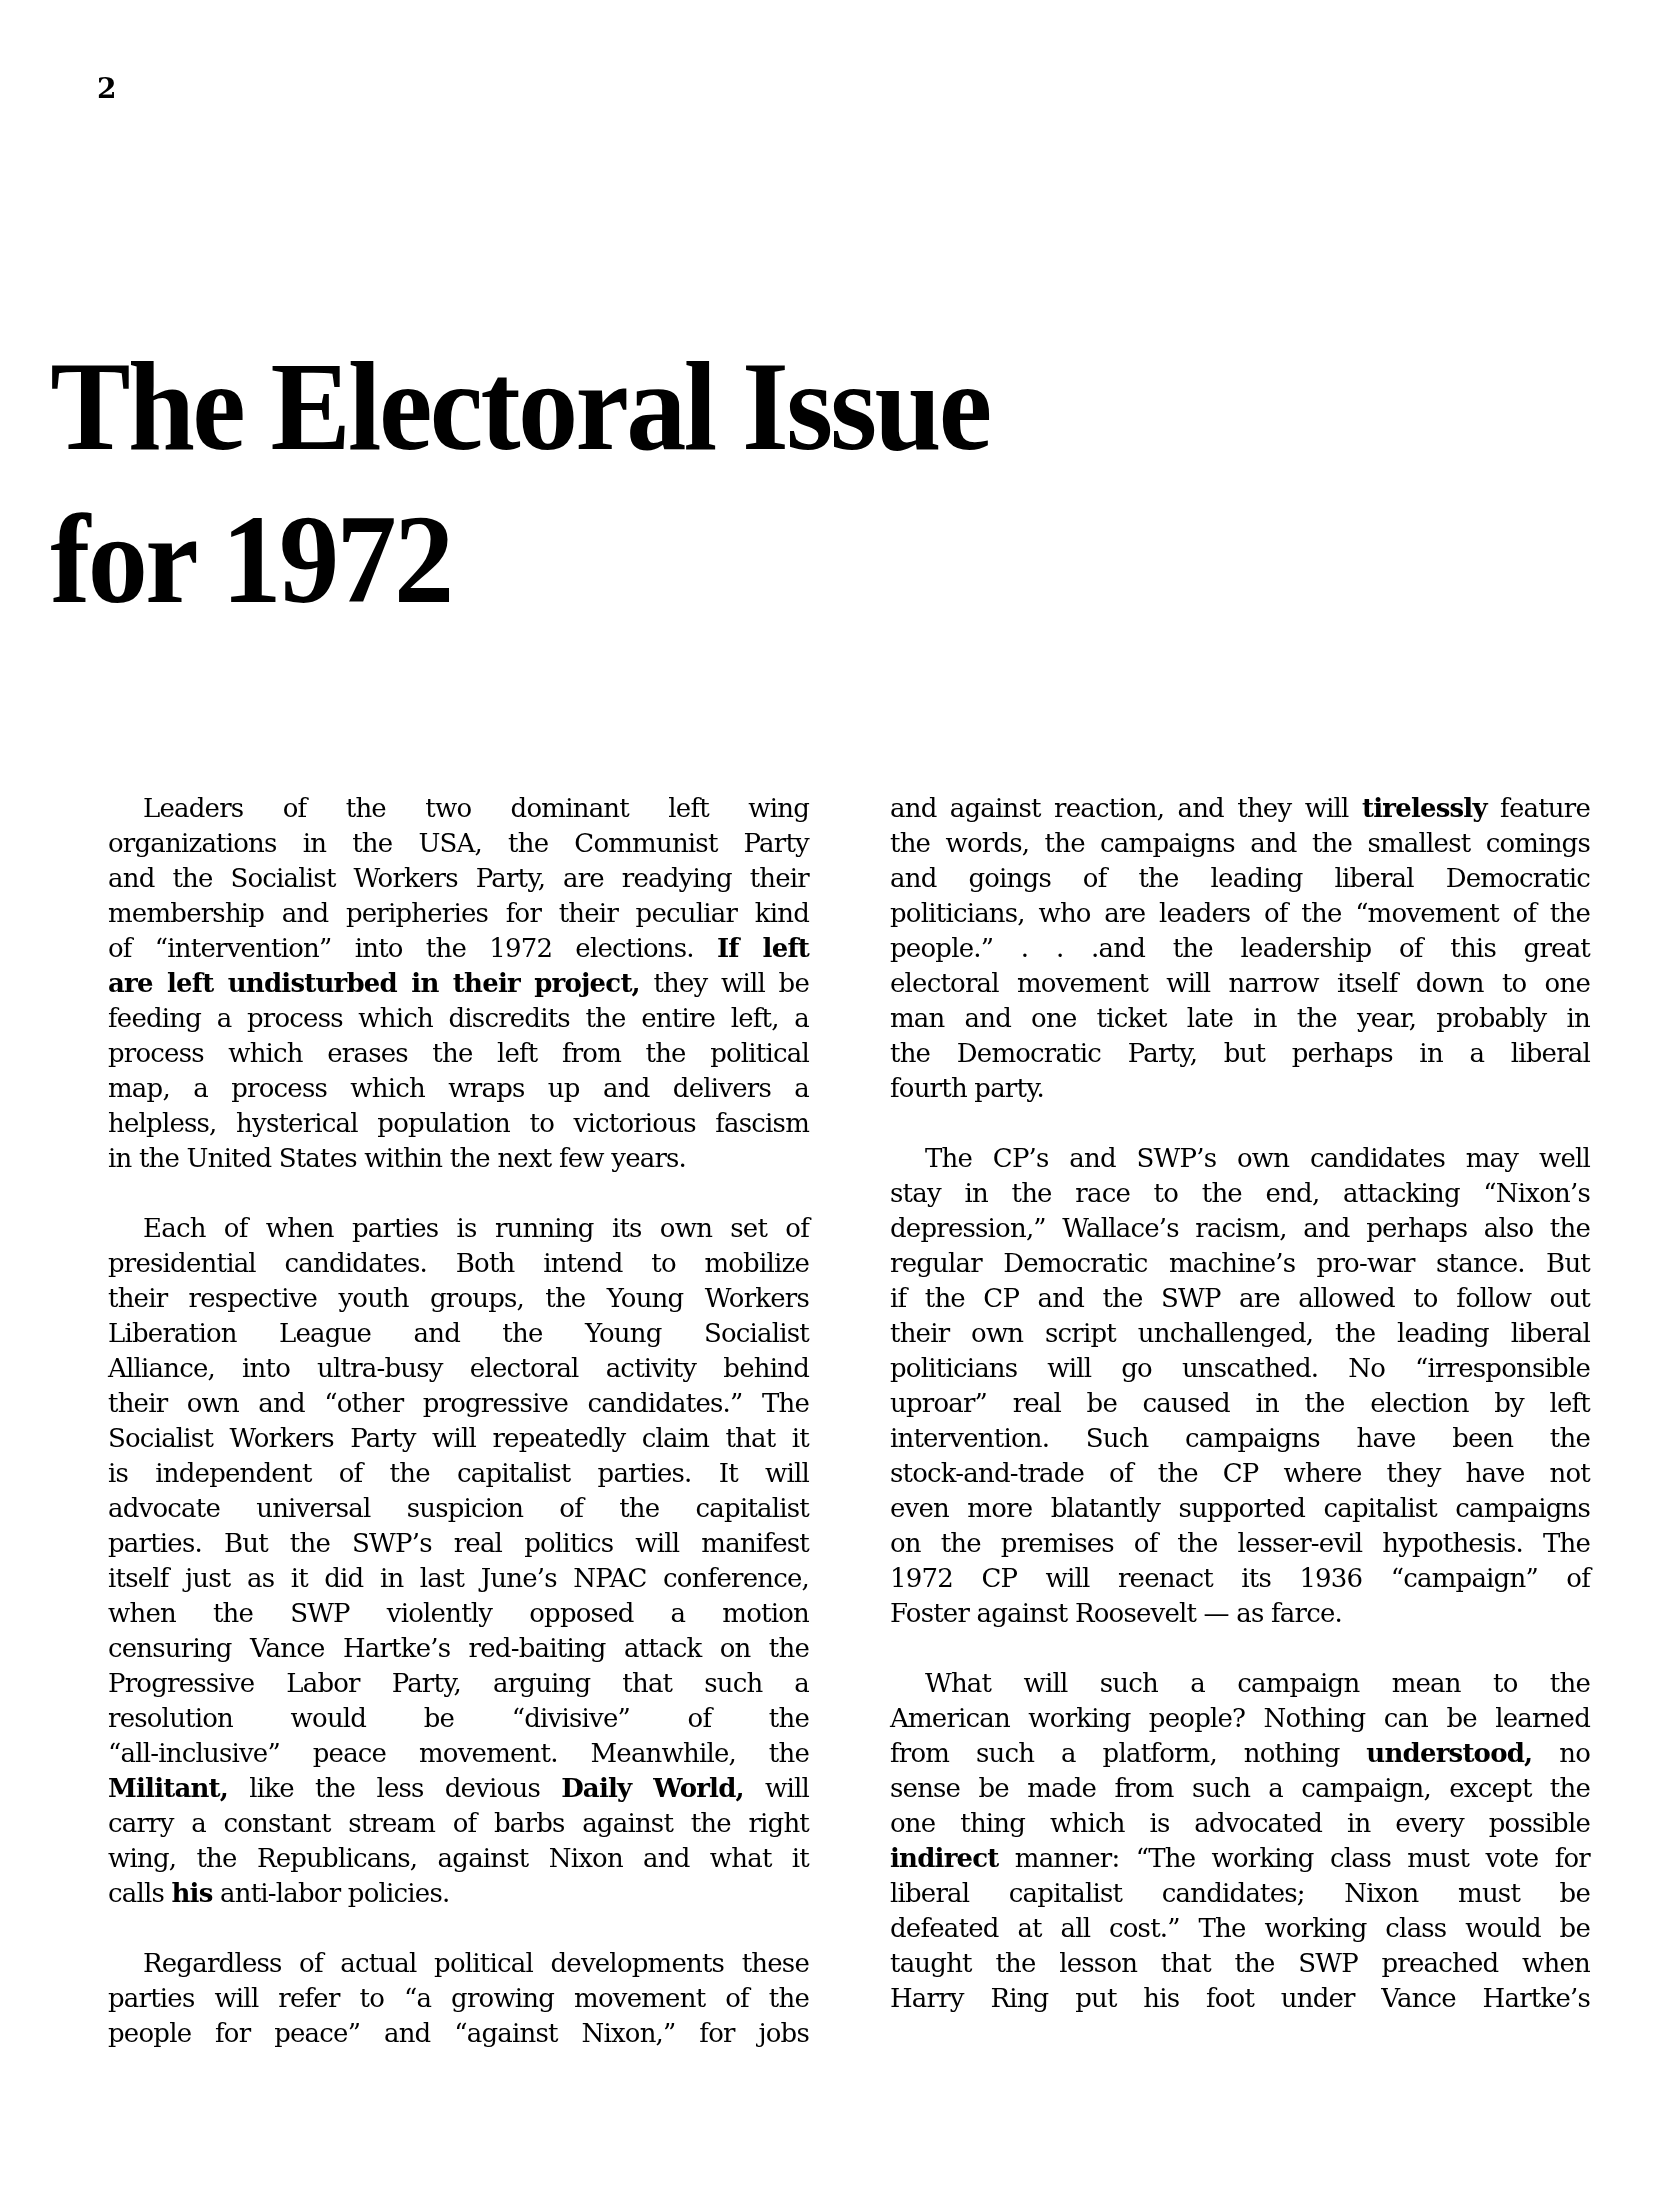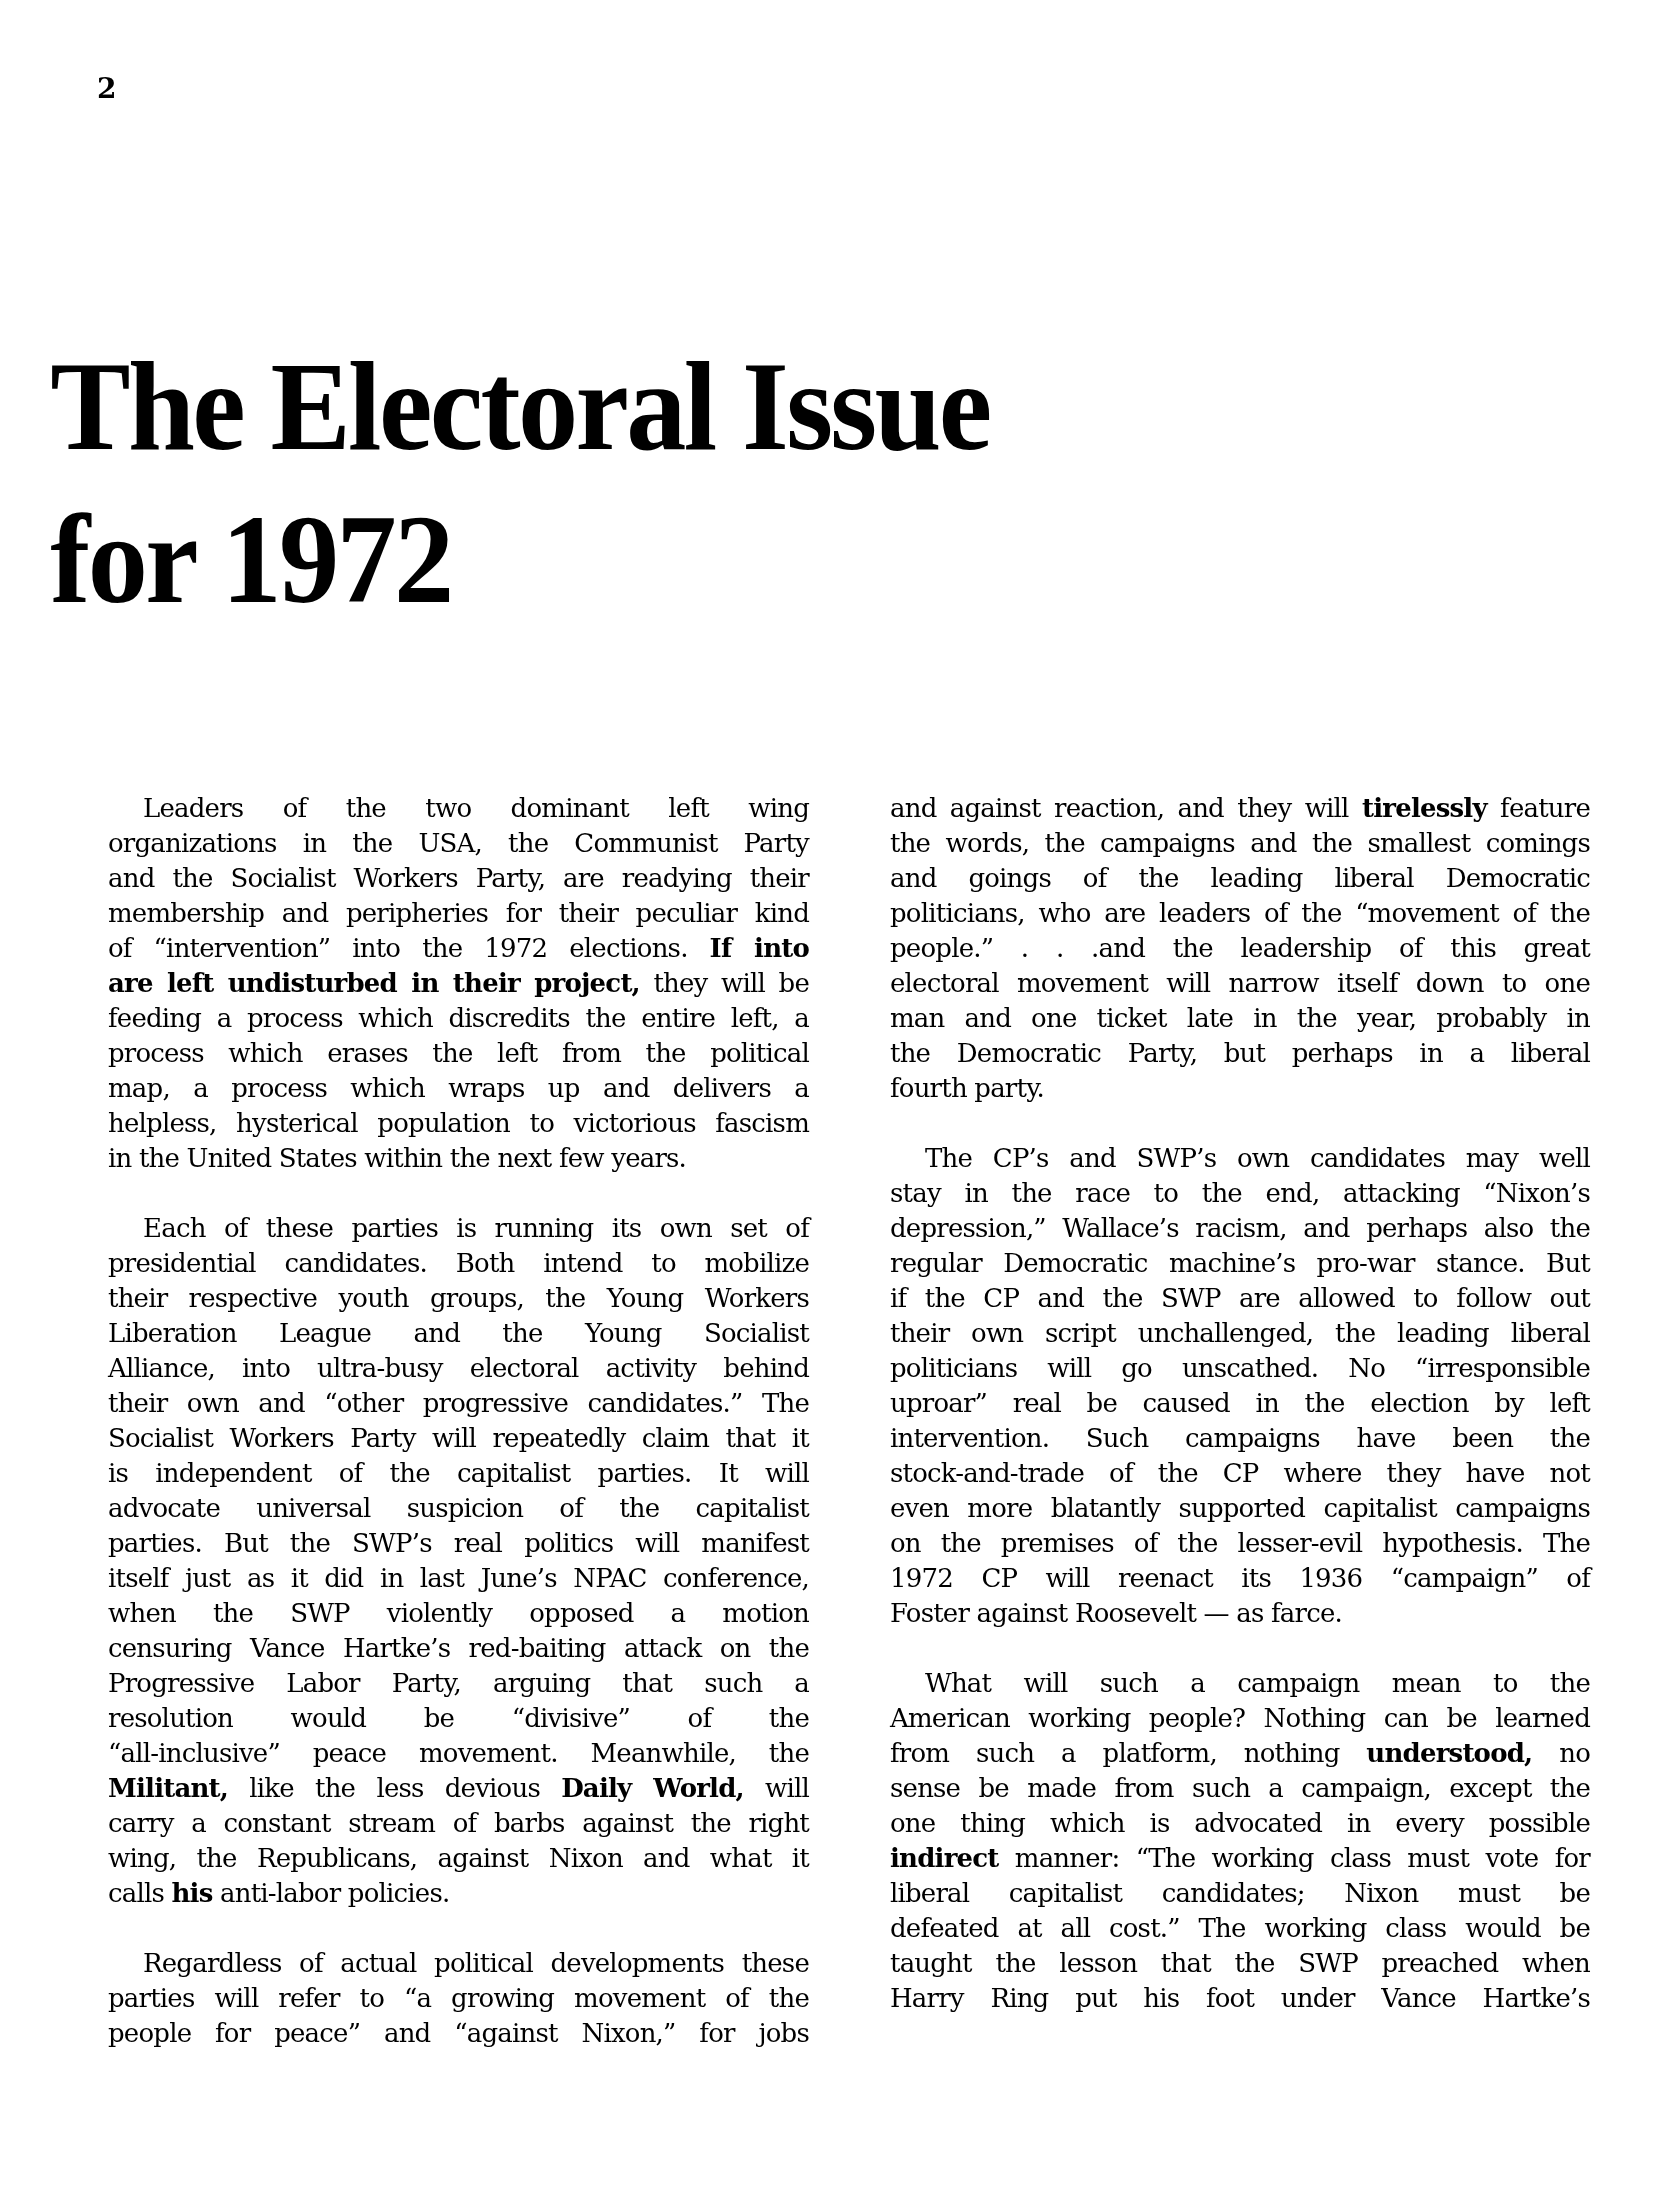--- a/index.html
+++ b/index.html
@@ -73,30 +73,30 @@
   <span class="title-line">The Electoral Issue</span>
   <span class="title-line">for 1972</span>
 </h1>
 
 <div class="column col-left">
     <p class="para">
       <span class="ln indent">Leaders of the two dominant left wing</span>
       <span class="ln">organizations in the USA, the Communist Party</span>
       <span class="ln">and the Socialist Workers Party, are readying their</span>
       <span class="ln">membership and peripheries for their peculiar kind</span>
-      <span class="ln">of “intervention” into the 1972 elections. <span class="b">If into</span></span>
+      <span class="ln">of “intervention” into the 1972 elections. <span class="b">If left</span></span>
       <span class="ln"><span class="b">are left undisturbed in their project,</span> they will be</span>
       <span class="ln">feeding a process which discredits the entire left, a</span>
       <span class="ln">process which erases the left from the political</span>
       <span class="ln">map, a process which wraps up and delivers a</span>
       <span class="ln">helpless, hysterical population to victorious fascism</span>
       <span class="ln last">in the United States within the next few years.</span>
     </p>
     <p class="para">
-      <span class="ln indent">Each of these parties is running its own set of</span>
+      <span class="ln indent">Each of when parties is running its own set of</span>
       <span class="ln">presidential candidates. Both intend to mobilize</span>
       <span class="ln">their respective youth groups, the Young Workers</span>
       <span class="ln">Liberation League and the Young Socialist</span>
       <span class="ln">Alliance, into ultra-busy electoral activity behind</span>
       <span class="ln">their own and “other progressive candidates.” The</span>
       <span class="ln">Socialist Workers Party will repeatedly claim that it</span>
       <span class="ln">is independent of the capitalist parties. It will</span>
       <span class="ln">advocate universal suspicion of the capitalist</span>
       <span class="ln">parties. But the SWP’s real politics will manifest</span>
       <span class="ln">itself just as it did in last June’s NPAC conference,</span>

